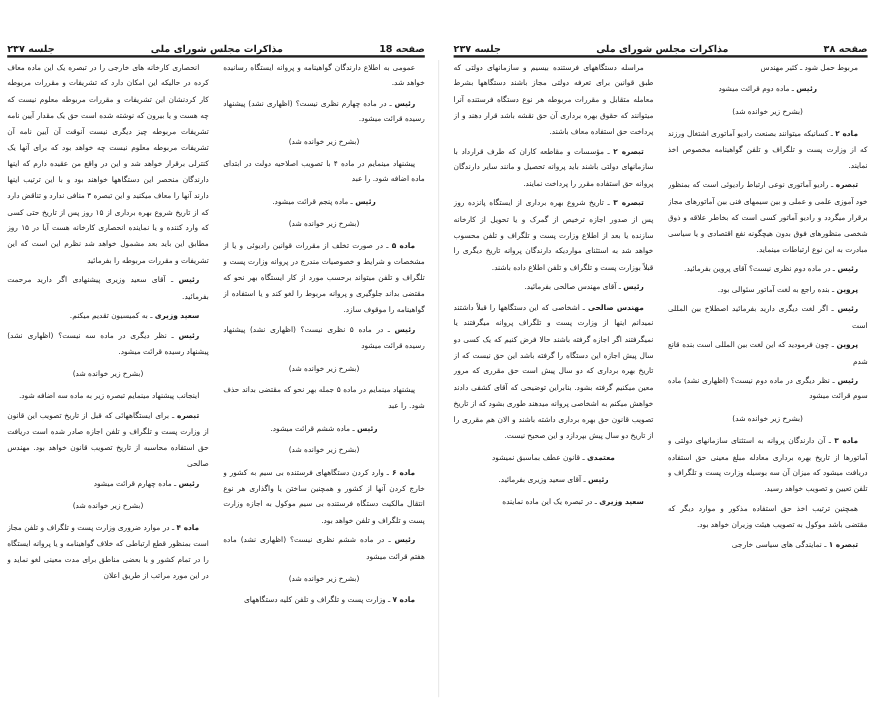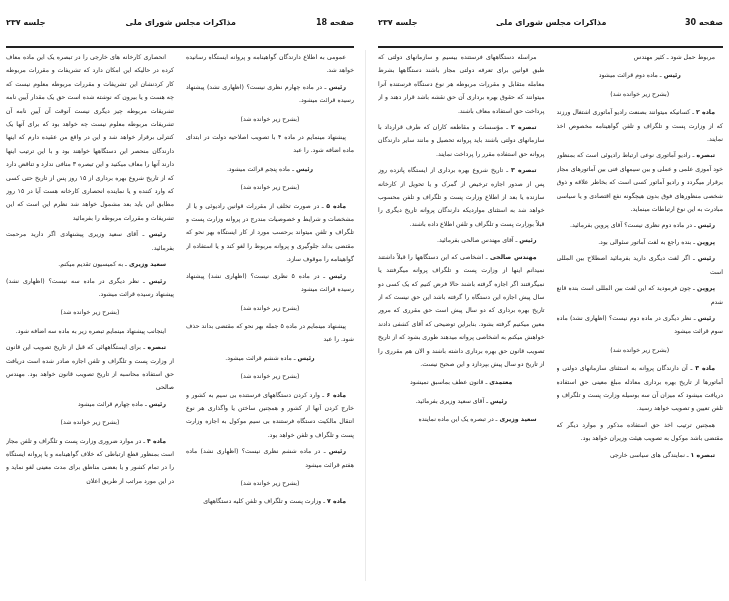--- a/index.html
+++ b/index.html
@@ -4,36 +4,36 @@
 <style>
   html, body { margin:0; padding:0; background:#ffffff; }
   body { width:729px; height:601px; position:relative; overflow:hidden;
          font-family:"DejaVu Sans", sans-serif; color:#1a1a1a; }
   .page { position:absolute; top:0; height:601px; }
   .page.left { left:0; width:360px; }
   .page.right { left:372px; width:357px; }
   .header { position:absolute; top:32px; left:6px; right:6px; height:14px;
             border-bottom:2px solid #222; display:flex; justify-content:space-between;
             align-items:flex-end; direction:rtl; font-size:8px; font-weight:bold; }
-  .header span { padding-bottom:19px; }
+  .header span { padding-bottom:1px; }
   .cols { position:absolute; top:50px; left:6px; right:6px; bottom:10px; display:flex;
           flex-direction:row-reverse; gap:12px; }
   .col { flex:1; direction:rtl; text-align:justify; font-size:6.2px; line-height:13.4px;
          color:#222; overflow:hidden; }
   .para { margin:0 0 3px 0; text-indent:8px; }
   .para b { font-weight:bold; }
   .center { text-align:center; text-indent:0; margin:5px 0; }
   .divider { position:absolute; top:50px; bottom:20px; left:365px; width:1px; background:#eaeaea; }
 </style>
 </head>
 <body>
 
 <div class="page right">
   <div class="header">
-    <span>صفحه 30</span>
+    <span>صفحه ۳۸</span>
     <span>مذاکرات مجلس شورای ملی</span>
     <span>جلسه ۲۳۷</span>
   </div>
   <div class="cols">
     <div class="col">
         <p class="para"><span>مربوط حمل شود ـ کثیر مهندس</span></p>
         <p class="para center"><b>رئیس</b><span> ـ ماده دوم قرائت میشود</span></p>
         <p class="para center"><span>(بشرح زیر خوانده شد)</span></p>
         <p class="para"><b>ماده ۲</b><span> ـ کسانیکه میتوانند بصنعت رادیو آماتوری اشتغال ورزند که از وزارت پست و تلگراف و تلفن گواهینامه مخصوص اخذ نمایند.</span></p>
         <p class="para"><b>تبصره</b><span> ـ رادیو آماتوری نوعی ارتباط رادیوئی است که بمنظور خود آموزی علمی و عملی و بین سیمهای فنی بین آماتورهای مجاز برقرار میگردد و رادیو آماتور کسی است که بخاطر علاقه و ذوق شخصی منظورهای فوق بدون هیچگونه نفع اقتصادی و یا سیاسی مبادرت به این نوع ارتباطات مینماید.</span></p>

